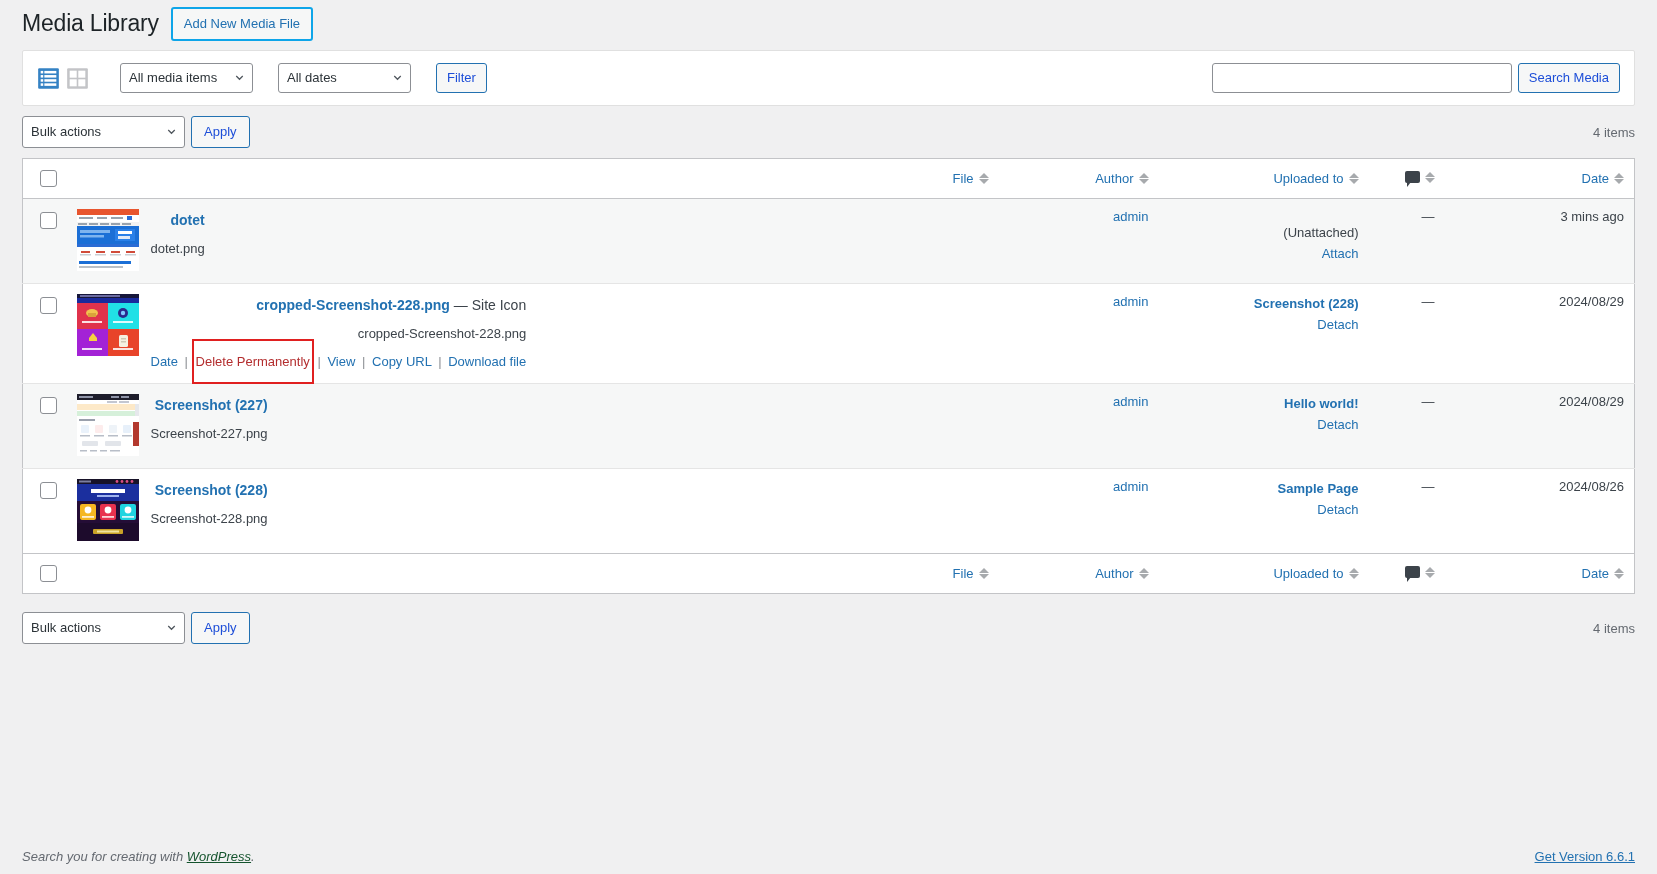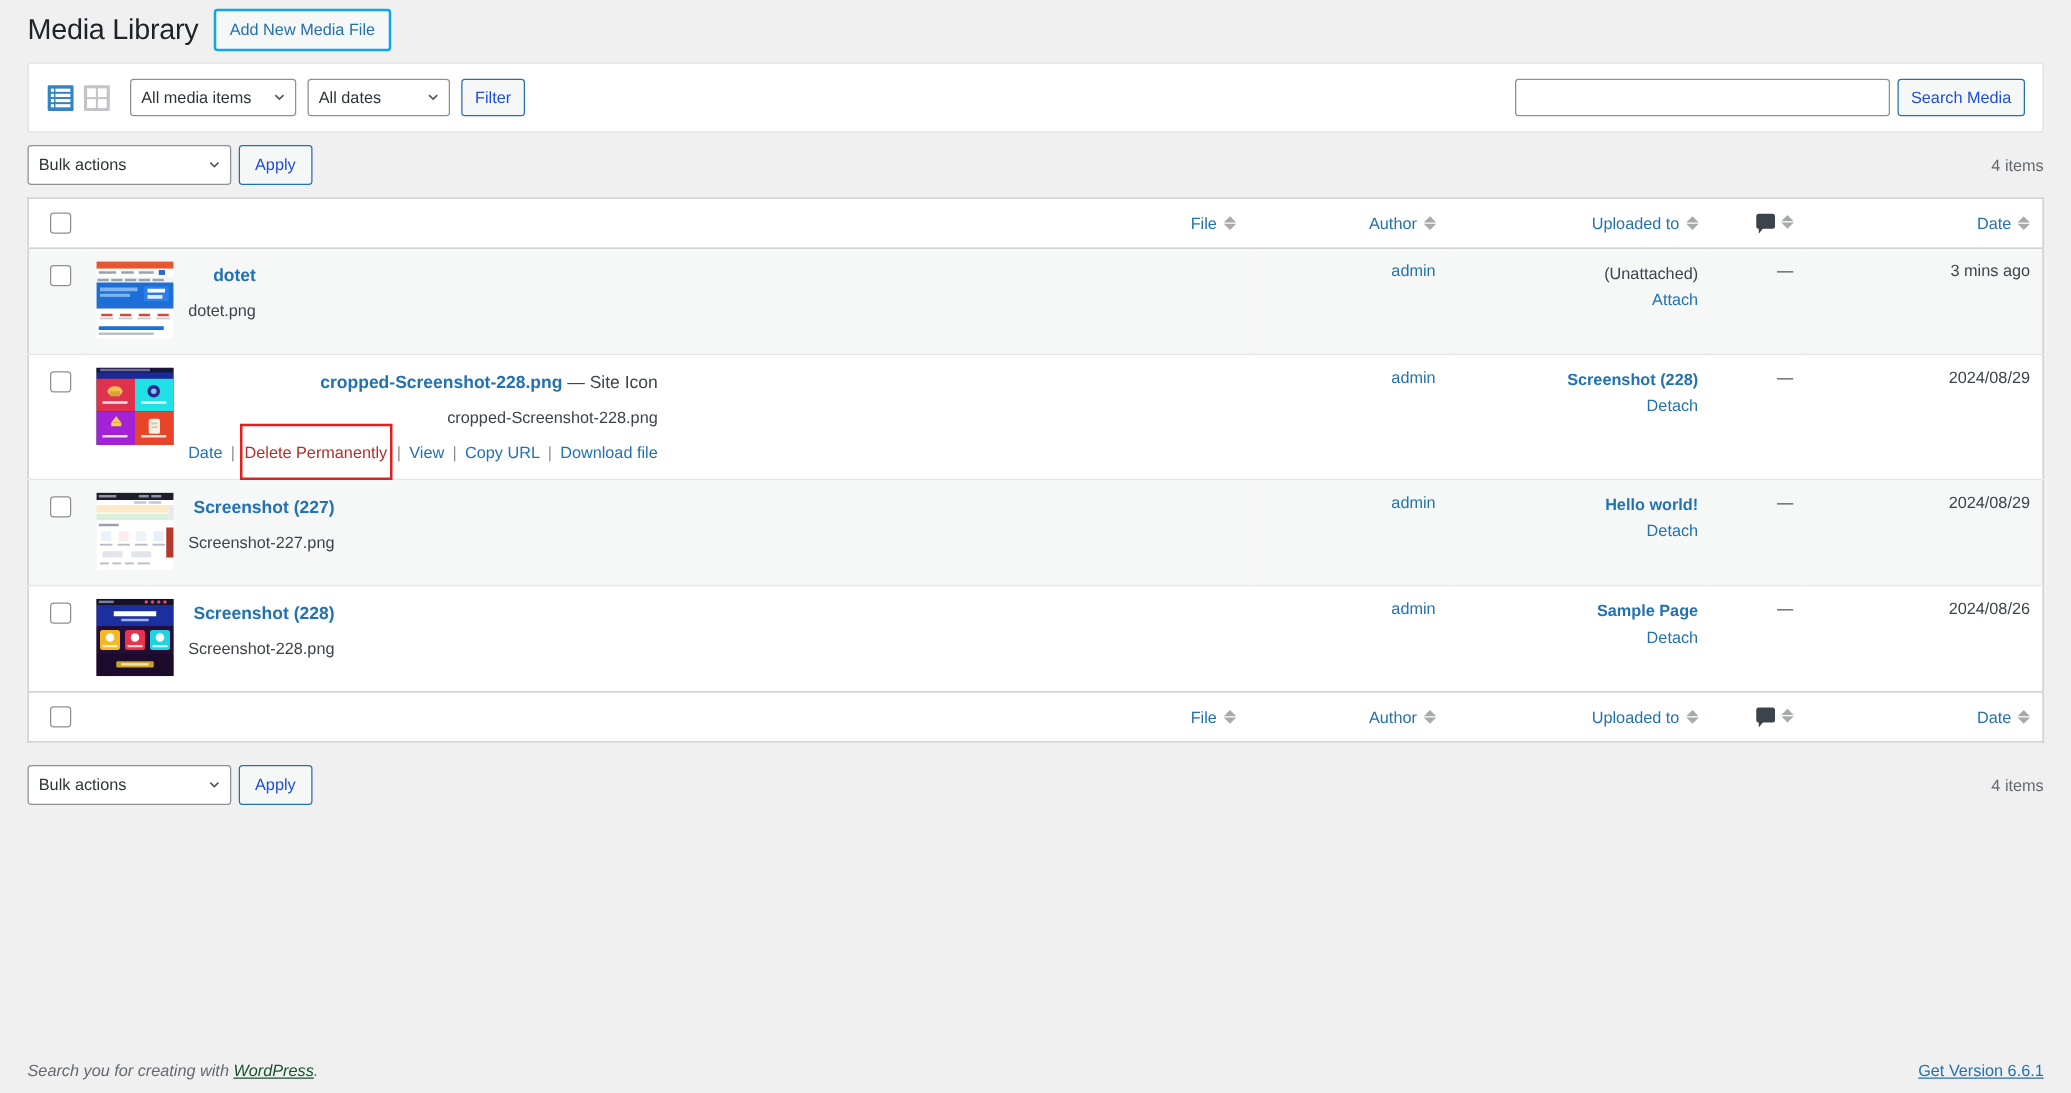--- a/index.html
+++ b/index.html
@@ -42,21 +42,21 @@
     background: #fff;
     border: 1px solid #e0e0e0;
     border-radius: 2px;
     display: flex;
     align-items: center;
     justify-content: space-between;
     padding: 12px 14px;
     margin-top: 6px;
     height: 56px;
   }
-  .filter-left { display: flex; align-items: center; gap: 9px; }
+  .filter-left { display: flex; align-items: center; gap: 25px; }
   .view-switch { display: flex; align-items: center; gap: 6px; margin-right: 6px; }
   .vs-icon { width: 23px; height: 23px; display: block; }
 
   select.wp-select {
     appearance: none;
     -webkit-appearance: none;
     background: #fff;
     border: 1px solid #8c8f94;
     border-radius: 3px;
     color: #2c3338;
@@ -190,21 +190,21 @@
   .row-actions a { color: #2271b1; }
   .row-actions .sep { color: #8c8f94; padding: 0 3px; }
   .delete-link {
     color: #b32d2e !important;
     outline: 2px solid #e02020;
     outline-offset: 1px;
     padding: 12px 1px;
   }
   .col-author a { color: #2271b1; }
   .parent-title { font-weight: bold; color: #2271b1; display: block; line-height: 1.5; margin-bottom: 3px; }
-  .parent-unattached { color: #3c434a; display: block; line-height: 1.5; margin-bottom: 3px; font-weight: normal; }
+  .parent-unattached { color: #3c434a; display: block; line-height: 1.5; margin-bottom: 3px; font-weight: normal; margin-top: 14px; }
   .attach-link { color: #2271b1; }
   .dash { color: #3c434a; }
   .date-cell { color: #3c434a; }
 
   .comment-bubble {
     display: inline-block;
     width: 15px; height: 12px;
     background: #3c434a;
     border-radius: 2px;
     position: relative;
@@ -277,21 +277,21 @@
       <span class="select-wrap">
         <select class="wp-select" style="width:133px">
           <option>All media items</option>
         </select>
         <svg class="chev" width="13" height="13" viewBox="0 0 20 20">
           <path d="M5 7l5 5 5-5" fill="none" stroke="#50575e" stroke-width="2"></path>
         </svg>
       </span>
 
       <span class="select-wrap">
-        <select class="wp-select" style="width:114px">
+        <select class="wp-select" style="width:133px">
           <option>All dates</option>
         </select>
         <svg class="chev" width="13" height="13" viewBox="0 0 20 20">
           <path d="M5 7l5 5 5-5" fill="none" stroke="#50575e" stroke-width="2"></path>
         </svg>
       </span>
 
       <button class="btn-secondary">Filter</button>
     </div>
 

